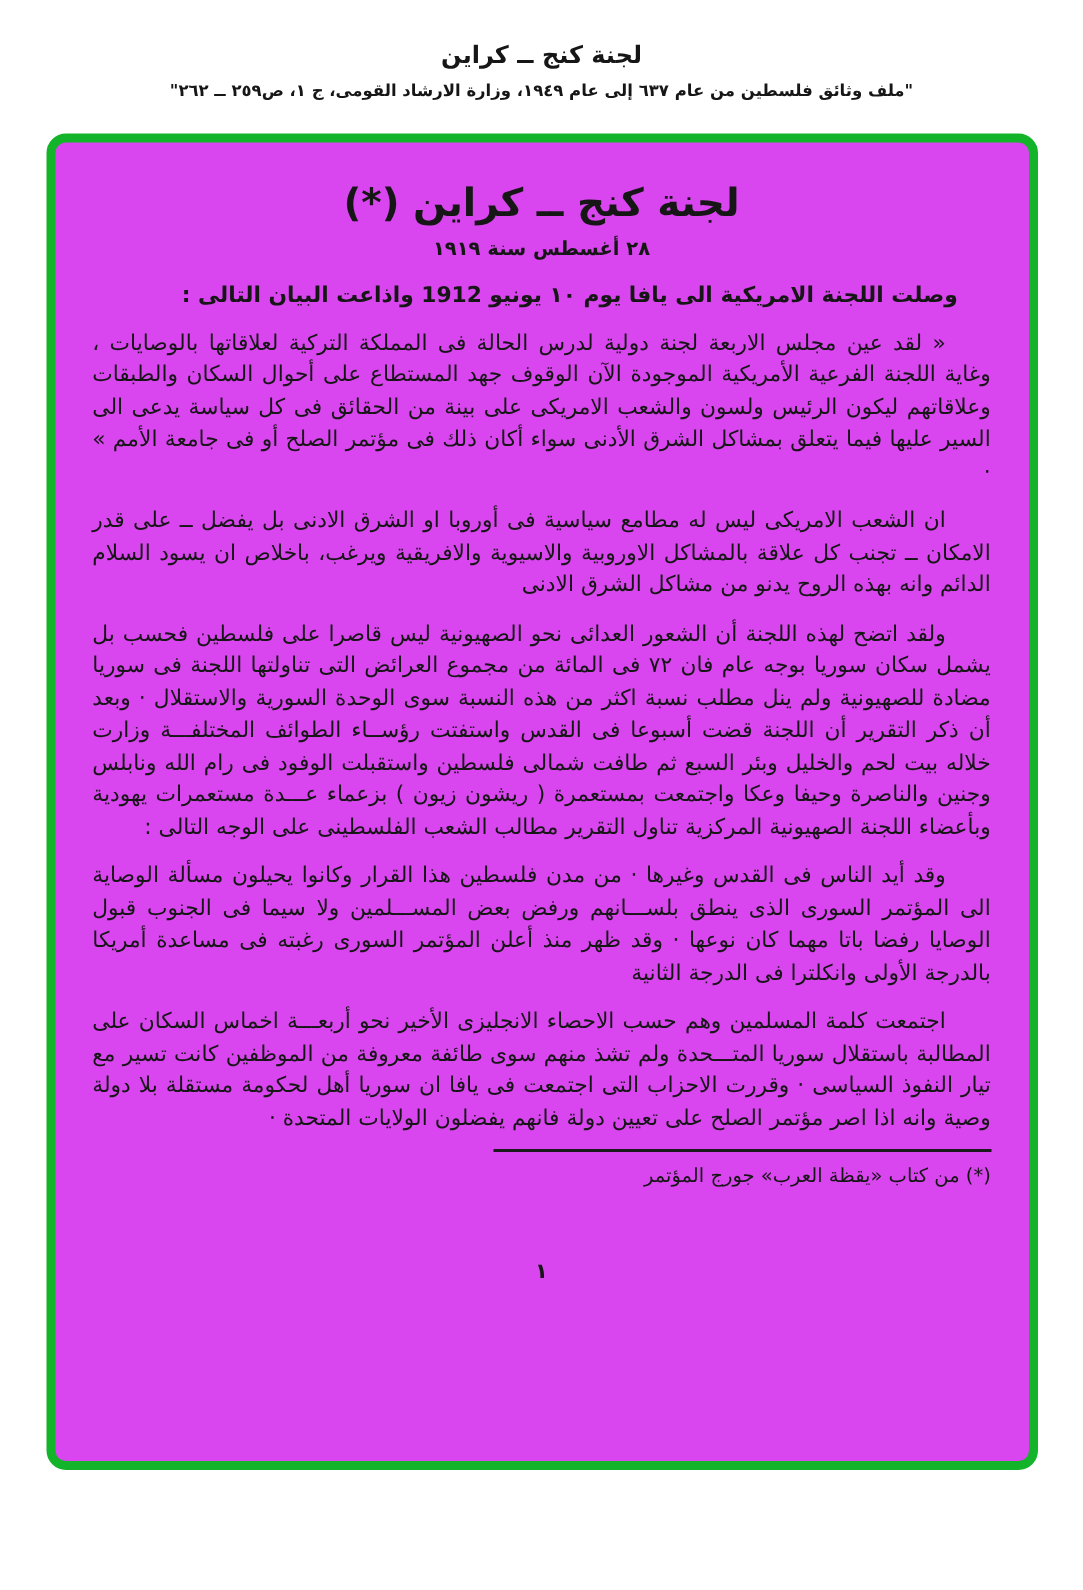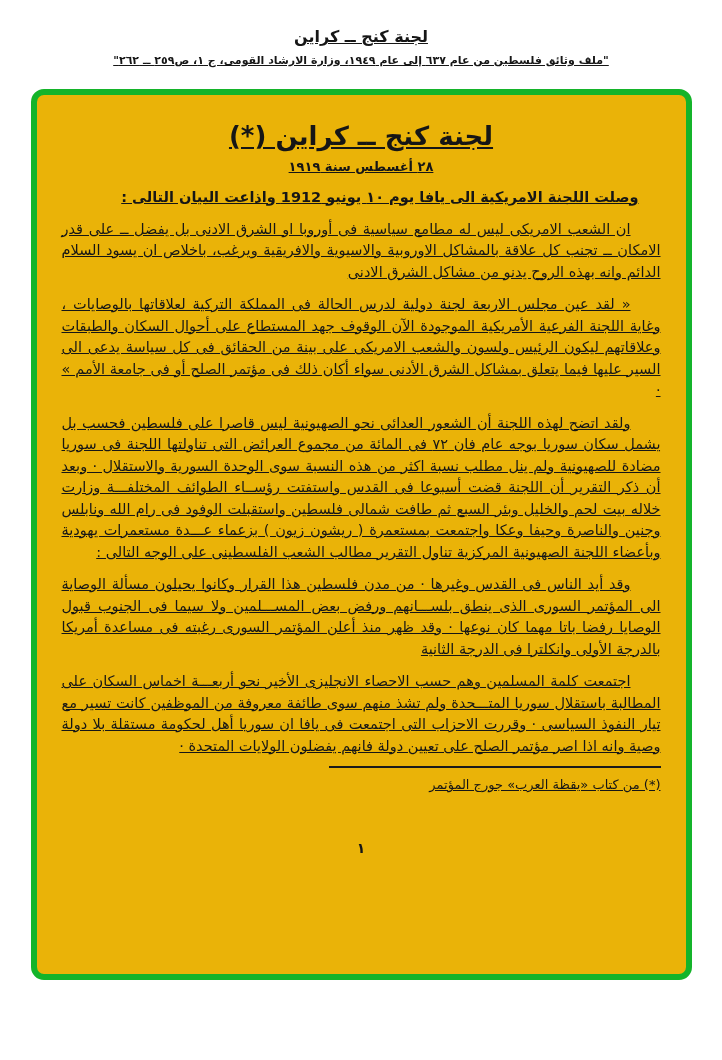--- a/index.html
+++ b/index.html
@@ -8,21 +8,20 @@
     width: 722px; height: 1060px;
     font-family: "DejaVu Sans", sans-serif;
     color: #161616;
     direction: rtl;
     overflow: hidden;
   }
   .page {
     position: relative;
     width: 722px; height: 876px;
     background: #ffffff;
-    text-decoration: underline;
   }
   .page-header {
     text-align: center;
     padding-top: 27px;
   }
   .h-title {
     font-size: 16px;
     font-weight: bold;
   }
   .h-source {
@@ -31,21 +30,21 @@
     margin-top: 8px;
   }
   .doc-box {
     margin: 22px auto 0 auto;
     width: 661px;
     height: 891px;
     border: 6px solid #14b42a;
     border-radius: 13px;
     padding: 25px 25px 0 25px;
     overflow: hidden;
-    background: #eab308;
+    background: #d946ef;
   }
   .doc-title {
     font-size: 26px;
     font-weight: bold;
     text-align: center;
     line-height: 1.25;
   }
   .doc-date {
     font-size: 13px;
     font-weight: bold;
@@ -93,22 +92,22 @@
 
   <header class="page-header">
     <div class="h-title">لجنة كنج ــ كراين</div>
     <div class="h-source">"ملف وثائق فلسطين من عام ٦٣٧ إلى عام ١٩٤٩، وزارة الارشاد القومى، ج ١، ص٢٥٩ ــ ٢٦٢"</div>
   </header>
 
   <section class="doc-box" style="border-color: rgb(20, 180, 42);">
     <h1 class="doc-title">لجنة كنج ــ كراين (*)</h1>
     <div class="doc-date">٢٨ أغسطس سنة ١٩١٩</div>
     <p class="lead">وصلت اللجنة الامريكية الى يافا يوم ١٠ يونيو 1912 واذاعت البيان التالى :</p>
+    <p class="body-para quote-para">« لقد عين مجلس الاربعة لجنة دولية لدرس الحالة فى المملكة التركية لعلاقاتها بالوصايات ، وغاية اللجنة الفرعية الأمريكية الموجودة الآن الوقوف جهد المستطاع على أحوال السكان والطبقات وعلاقاتهم ليكون الرئيس ولسون والشعب الامريكى على بينة من الحقائق فى كل سياسة يدعى الى السير عليها فيما يتعلق بمشاكل الشرق الأدنى سواء أكان ذلك فى مؤتمر الصلح أو فى جامعة الأمم » ·</p>
     <p class="body-para">ان الشعب الامريكى ليس له مطامع سياسية فى أوروبا او الشرق الادنى بل يفضل ــ على قدر الامكان ــ تجنب كل علاقة بالمشاكل الاوروبية والاسيوية والافريقية ويرغب، باخلاص ان يسود السلام الدائم وانه بهذه الروح يدنو من مشاكل الشرق الادنى</p>
-    <p class="body-para quote-para">« لقد عين مجلس الاربعة لجنة دولية لدرس الحالة فى المملكة التركية لعلاقاتها بالوصايات ، وغاية اللجنة الفرعية الأمريكية الموجودة الآن الوقوف جهد المستطاع على أحوال السكان والطبقات وعلاقاتهم ليكون الرئيس ولسون والشعب الامريكى على بينة من الحقائق فى كل سياسة يدعى الى السير عليها فيما يتعلق بمشاكل الشرق الأدنى سواء أكان ذلك فى مؤتمر الصلح أو فى جامعة الأمم » ·</p>
     <p class="body-para">ولقد اتضح لهذه اللجنة أن الشعور العدائى نحو الصهيونية ليس قاصرا على فلسطين فحسب بل يشمل سكان سوريا بوجه عام فان ٧٢ فى المائة من مجموع العرائض التى تناولتها اللجنة فى سوريا مضادة للصهيونية ولم ينل مطلب نسبة اكثر من هذه النسبة سوى الوحدة السورية والاستقلال · وبعد أن ذكر التقرير أن اللجنة قضت أسبوعا فى القدس واستفتت رؤســاء الطوائف المختلفـــة وزارت خلاله بيت لحم والخليل وبئر السبع ثم طافت شمالى فلسطين واستقبلت الوفود فى رام الله ونابلس وجنين والناصرة وحيفا وعكا واجتمعت بمستعمرة ( ريشون زيون ) بزعماء عـــدة مستعمرات يهودية وبأعضاء اللجنة الصهيونية المركزية تناول التقرير مطالب الشعب الفلسطينى على الوجه التالى :</p>
     <p class="body-para">وقد أيد الناس فى القدس وغيرها · من مدن فلسطين هذا القرار وكانوا يحيلون مسألة الوصاية الى المؤتمر السورى الذى ينطق بلســـانهم ورفض بعض المســـلمين ولا سيما فى الجنوب قبول الوصايا رفضا باتا مهما كان نوعها · وقد ظهر منذ أعلن المؤتمر السورى رغبته فى مساعدة أمريكا بالدرجة الأولى وانكلترا فى الدرجة الثانية</p>
     <p class="body-para">اجتمعت كلمة المسلمين وهم حسب الاحصاء الانجليزى الأخير نحو أربعـــة اخماس السكان على المطالبة باستقلال سوريا المتـــحدة ولم تشذ منهم سوى طائفة معروفة من الموظفين كانت تسير مع تيار النفوذ السياسى · وقررت الاحزاب التى اجتمعت فى يافا ان سوريا أهل لحكومة مستقلة بلا دولة وصية وانه اذا اصر مؤتمر الصلح على تعيين دولة فانهم يفضلون الولايات المتحدة ·</p>
     <div class="footnote">(*) من كتاب «يقظة العرب» جورج المؤتمر</div>
   </section>
 
   <div class="page-number">١</div>
 
 </div>
 

